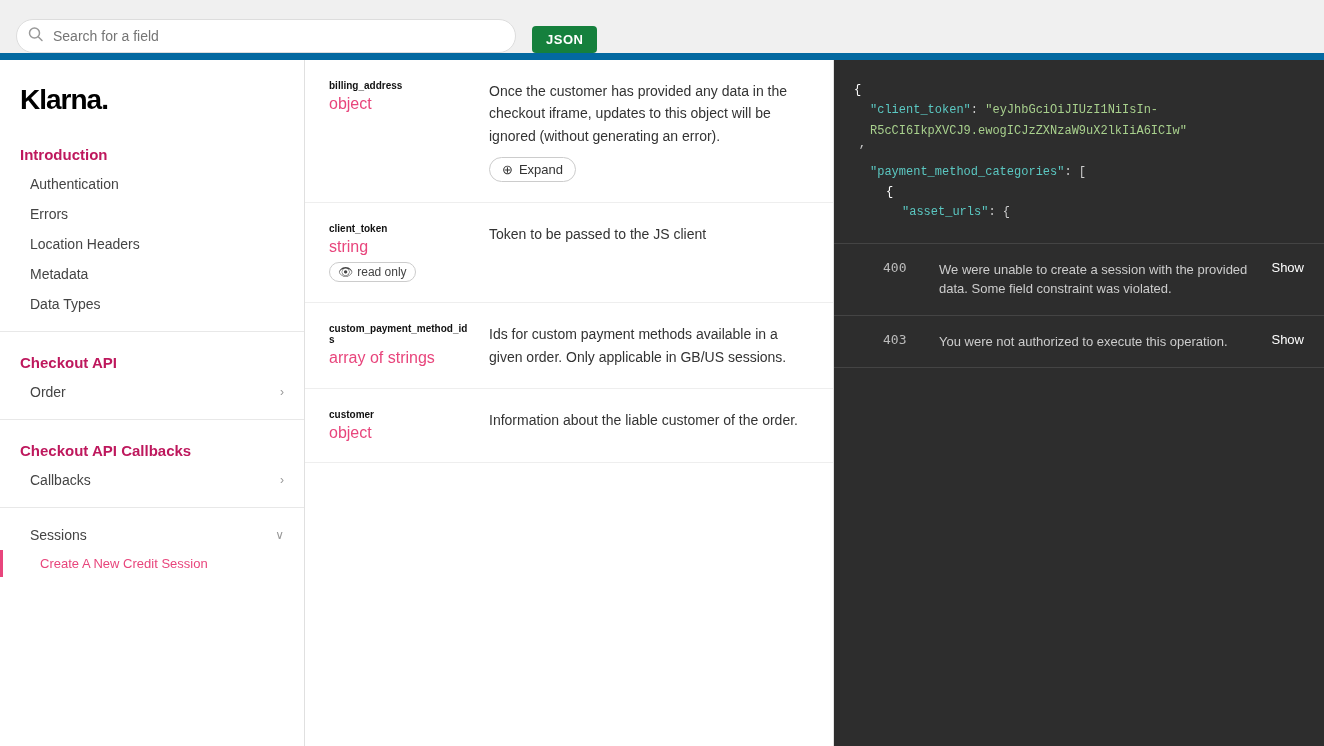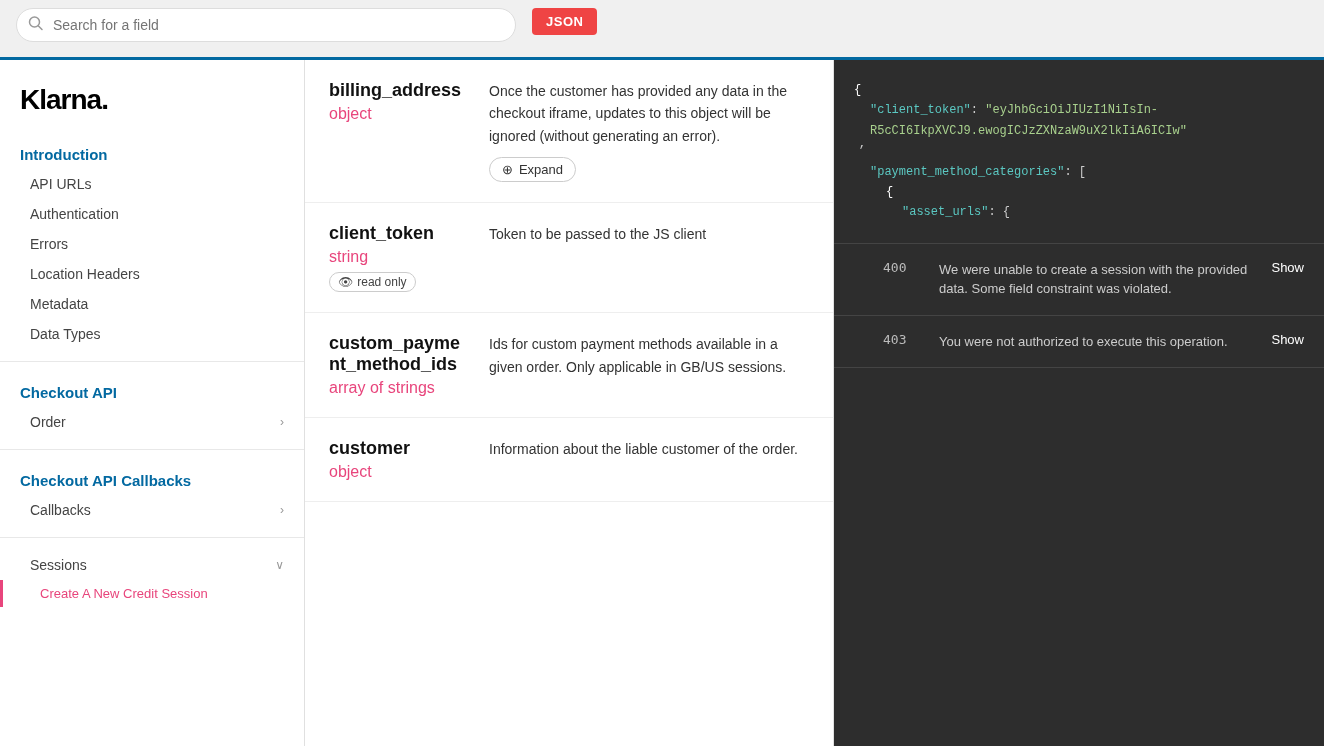--- a/index.html
+++ b/index.html
@@ -3,24 +3,24 @@
   <meta charset="utf-8">
   <style>
     * { box-sizing: border-box; margin: 0; padding: 0; }
     body { font-family: -apple-system, BlinkMacSystemFont, 'Segoe UI', sans-serif; font-size: 14px; background: #f5f5f5; display: flex; flex-direction: column; height: 746px; overflow: hidden; }
 
     
     .top-bar {
       height: 60px;
       background: #f0f0f0;
       display: flex;
-      align-items: flex-start;
-      padding: 8px 16px;
+      align-items: flex-end;
+      padding: 0 16px;
       gap: 16px;
-      border-bottom: 3px solid #0369a1;
+      border-bottom: 7px solid #0369a1;
       flex-shrink: 0;
     }
     .search-wrapper {
       flex: 1;
       max-width: 500px;
       position: relative;
     }
     .search-icon-wrap {
       position: absolute;
       left: 12px;
@@ -32,21 +32,21 @@
       width: 100%;
       padding: 8px 16px 8px 36px;
       border-radius: 20px;
       border: 1px solid #ddd;
       background: #fff;
       font-size: 14px;
       color: #333;
       outline: none;
     }
     .json-btn {
-      background: #ef4444;
+      background: #15803d;
       color: #fff;
       border: none;
       border-radius: 4px;
       padding: 6px 14px;
       font-size: 13px;
       font-weight: 600;
       cursor: pointer;
       letter-spacing: 0.5px;
     }
 
@@ -72,21 +72,21 @@
       font-size: 28px;
       font-weight: 900;
       color: #000;
       letter-spacing: -1px;
     }
 
     .sidebar-section-title {
       padding: 10px 20px 6px;
       font-size: 15px;
       font-weight: 600;
-      color: #0369a1;
+      color: #be185d;
     }
     .sidebar-item {
       padding: 7px 20px 7px 30px;
       font-size: 14px;
       color: #444;
       cursor: pointer;
       display: flex;
       align-items: center;
       justify-content: space-between;
     }
@@ -116,21 +116,21 @@
       display: flex;
       border-bottom: 1px solid #eee;
       padding: 20px 24px;
       gap: 20px;
     }
     .field-left {
       width: 140px;
       flex-shrink: 0;
     }
     .field-name {
-      font-size: 18px;
+      font-size: 10px;
       font-weight: 700;
       color: #111;
       word-break: break-word;
     }
     .field-type {
       font-size: 16px;
       color: #e8457c;
       margin-top: 4px;
     }
     .field-badge {
@@ -231,23 +231,20 @@
   </div>
   <button class="json-btn">JSON</button>
 </div>
 
 <div class="main-layout">
 
   <div class="sidebar">
     <div class="sidebar-logo">Klarna.</div>
 
     <div class="sidebar-section-title">Introduction</div>
-    <div class="sidebar-item">
-      <span>API URLs</span>
-    </div>
     <div class="sidebar-item">
       <span>Authentication</span>
     </div>
     <div class="sidebar-item">
       <span>Errors</span>
     </div>
     <div class="sidebar-item">
       <span>Location Headers</span>
     </div>
     <div class="sidebar-item">

